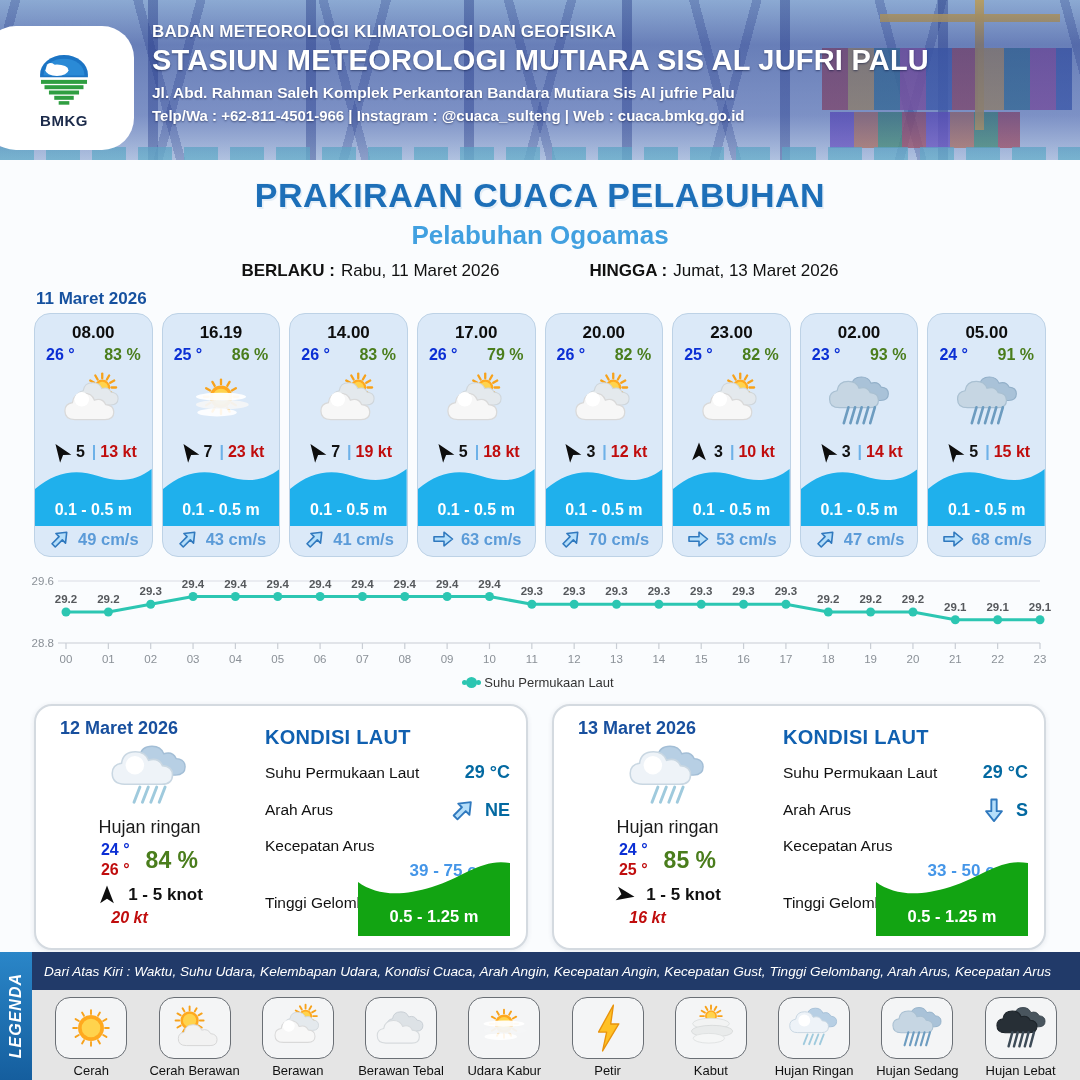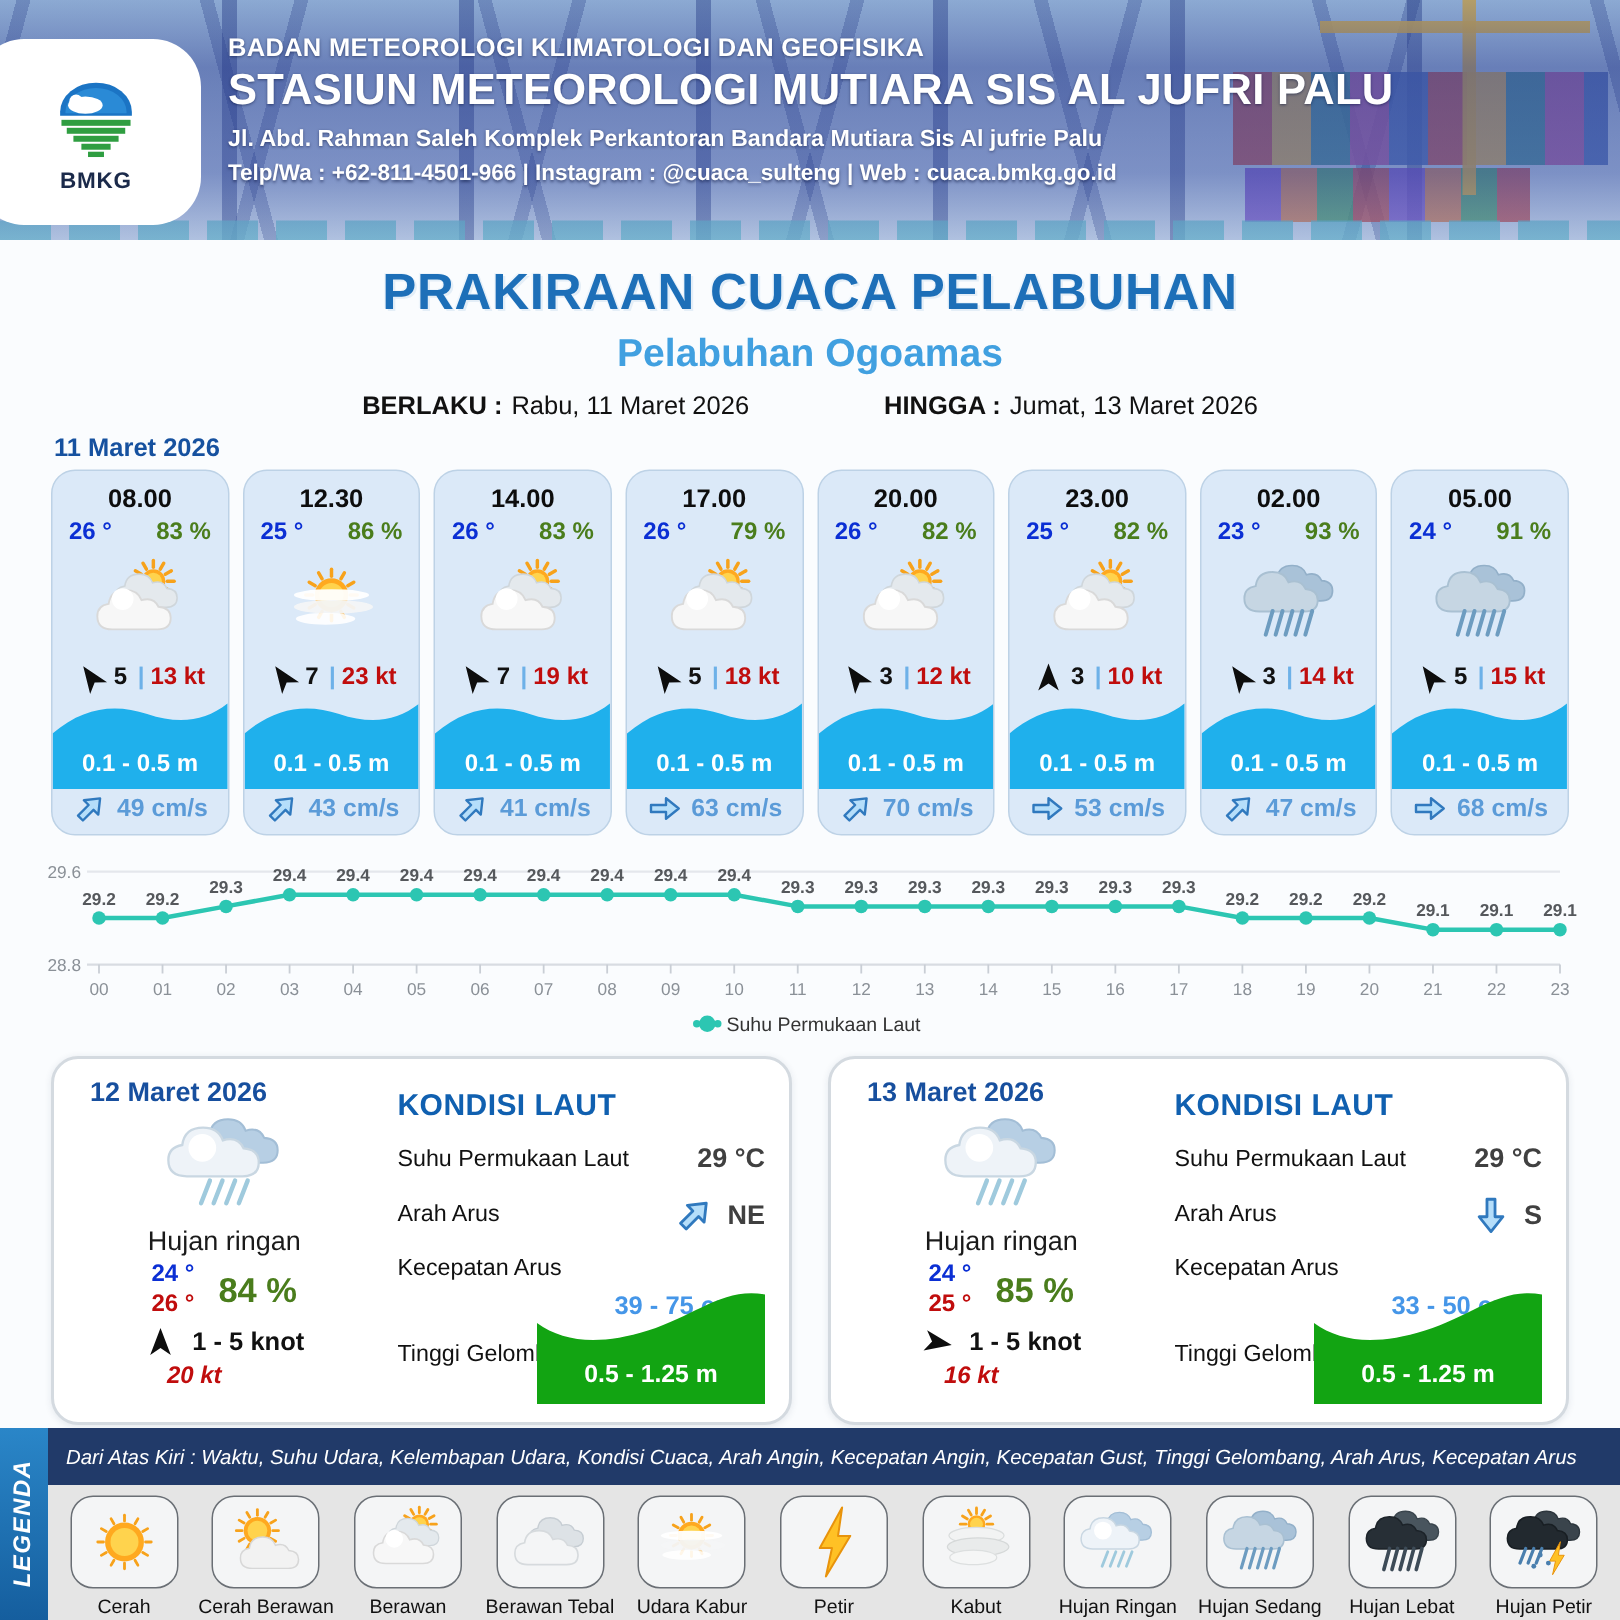--- a/index.html
+++ b/index.html
@@ -93,21 +93,21 @@
   .temps-col { display:flex; flex-direction:column; line-height:1.25; font-size:16px; font-weight:bold; }
   .tmin { color:#0b2fd4; } .tmax { color:#c00d0d; }
   .prh { font-size:23px; font-weight:bold; color:#4a7d1c; }
   .panel-wind { display:flex; align-items:center; gap:6px; margin-top:4px;
     font-size:17px; font-weight:bold; color:#111; }
   .panel-gust { font-size:16px; font-weight:bold; color:#c00d0d; margin-top:3px; margin-left:-40px;font-style:italic; }
   .panel-right { position:relative; flex:1; padding-left:18px; padding-top:8px; }
   .sea-title { font-size:20px; font-weight:bold; color:#1060b0; letter-spacing:.3px; }
   .sea-row { display:flex; justify-content:space-between; align-items:center; margin-top:13px; }
   .sl { font-size:15.5px; color:#111; }
-  .sv { font-size:18px; font-weight:bold; color:#404040; display:flex; align-items:center; gap:8px; }
+  .sv { font-size:18px; font-weight:bold; color:#0369a1; display:flex; align-items:center; gap:8px; }
   .sea-speed { text-align:right; font-size:17px; font-weight:bold; color:#4596e8; margin-top:6px; padding-right:4px; }
   .wavebox { position:absolute; right:0; bottom:0; width:152px; height:84px; }
   .wavebox svg { position:absolute; inset:0; width:100%; height:100%; }
   .wavebox-text { position:absolute; bottom:10px; width:100%; text-align:center;
     color:#fff; font-size:16.5px; font-weight:bold; }
 
   
   .legend { position:absolute; left:0; top:952px; width:1080px; height:128px; display:flex; }
   .legend-bar { width:32px; height:100%; background:linear-gradient(180deg,#2a86c8,#155e9e);
     display:flex; align-items:center; justify-content:center; }
@@ -218,21 +218,21 @@
     <div class="hcard-cur">
       <span class="cur-arrow">
           <svg viewBox="0 0 24 24" width="100%" height="100%">
             <path d="M3 9.7 L13 9.7 L13 5.2 L21.5 12 L13 18.8 L13 14.3 L3 14.3 Z" fill="#b5defa" stroke="#3079be" stroke-width="1.6" stroke-linejoin="round" transform="rotate(-45 12 12)"></path>
           </svg>
         </span>
       <span>49 cm/s</span>
     </div>
   </div>
   <div class="hcard">
-    <div class="hcard-time">12.30</div>
+    <div class="hcard-time">16.19</div>
     <div class="hcard-tr">
       <span class="temp-v">25 °</span>
       <span class="rh-v">86 %</span>
     </div>
     <div class="hcard-icon"><svg viewBox="0 0 100 100" width="100%" height="100%">
           <g>
             <line x1="69" y1="42" x2="76" y2="42" stroke="#f7a21b" stroke-width="3.5" stroke-linecap="round"></line>
             <line x1="66.45448267190434" y1="51.5" x2="72.51666049839541" y2="55" stroke="#f7a21b" stroke-width="3.5" stroke-linecap="round"></line>
             <line x1="59.5" y1="58.45448267190433" x2="63" y2="64.5166604983954" stroke="#f7a21b" stroke-width="3.5" stroke-linecap="round"></line>
             <line x1="50" y1="61" x2="50" y2="68" stroke="#f7a21b" stroke-width="3.5" stroke-linecap="round"></line>
@@ -1043,37 +1043,15 @@
               </g>
               <line x1="34" y1="58" x2="27" y2="84" stroke="#3d4b57" stroke-width="4.5" stroke-linecap="round"></line>
               <line x1="44" y1="58" x2="37" y2="84" stroke="#3d4b57" stroke-width="4.5" stroke-linecap="round"></line>
               <line x1="54" y1="58" x2="47" y2="84" stroke="#3d4b57" stroke-width="4.5" stroke-linecap="round"></line>
               <line x1="64" y1="58" x2="57" y2="84" stroke="#3d4b57" stroke-width="4.5" stroke-linecap="round"></line>
               <line x1="74" y1="58" x2="67" y2="84" stroke="#3d4b57" stroke-width="4.5" stroke-linecap="round"></line>
             </svg>
           </div>
     <div class="legend-label">Hujan Lebat</div>
   </div>
-  <div class="legend-item">
-    <div class="legend-tile">
-            <svg viewBox="0 0 100 100" width="100%" height="100%">
-              <g transform="translate(18 -10) scale(0.85)">
-                <path d="M28 68 Q12 68 12 54 Q12 43 24 41 Q26 26 42 26 Q55 26 59 37 Q72 33 77 44 Q90 45 90 56 Q90 68 76 68 Z" fill="#3a444c" stroke="#2d363d" stroke-width="2"></path>
-              </g>
-              <g transform="translate(-6 -6) scale(0.95)">
-                <path d="M28 68 Q12 68 12 54 Q12 43 24 41 Q26 26 42 26 Q55 26 59 37 Q72 33 77 44 Q90 45 90 56 Q90 68 76 68 Z" fill="#22292f" stroke="#181e23" stroke-width="2"></path>
-              </g>
-              <line x1="28" y1="58" x2="21" y2="76" stroke="#4a7fae" stroke-width="4" stroke-linecap="round"></line>
-              <line x1="38" y1="58" x2="31" y2="76" stroke="#4a7fae" stroke-width="4" stroke-linecap="round"></line>
-              <line x1="48" y1="58" x2="41" y2="76" stroke="#4a7fae" stroke-width="4" stroke-linecap="round"></line>
-              <g transform="translate(66 70) scale(0.6)">
-                <polygon points="8,-34 -14,6 -2,6 -8,34 16,-6 4,-6" fill="#FFC125" stroke="#E8930C" stroke-width="2" stroke-linejoin="round"></polygon>
-              </g>
-              <circle cx="46" cy="66" r="3" fill="#4a7fae"></circle>
-              <circle cx="56" cy="76" r="3" fill="#4a7fae"></circle>
-              <circle cx="38" cy="80" r="3" fill="#4a7fae"></circle>
-            </svg>
-          </div>
-    <div class="legend-label">Hujan Petir</div>
-  </div>
       </div>
   </div>
 </div>
 
 </body></html>

